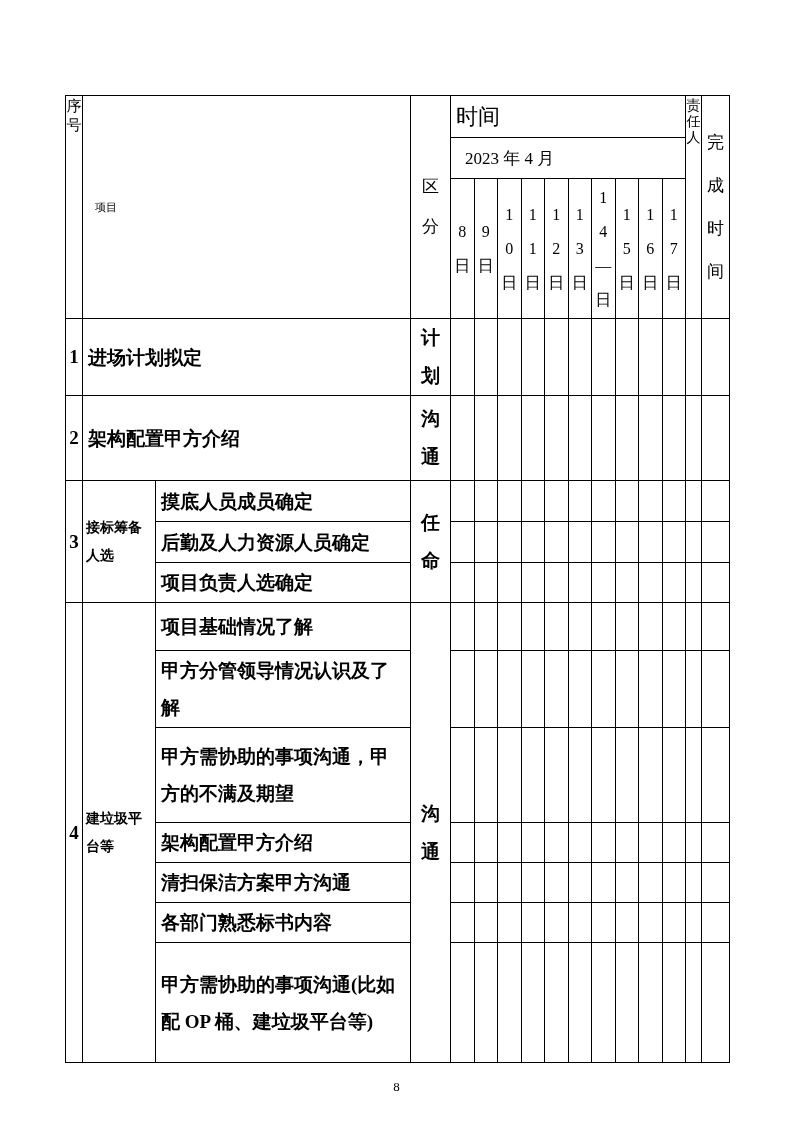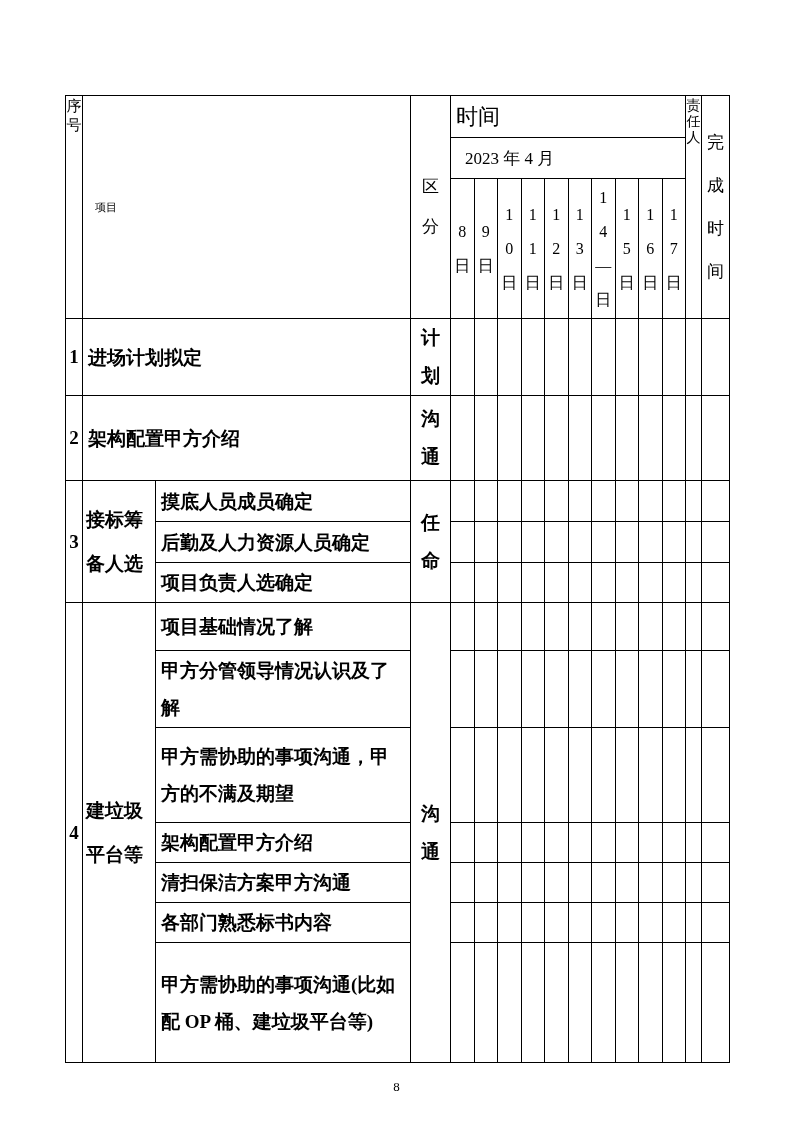--- a/index.html
+++ b/index.html
@@ -27,21 +27,21 @@
   .h-date { font-size: 16px; line-height: 34px; }
   .h-resp { vertical-align: top; font-size: 14px; line-height: 16px; padding-top: 2px; }
   .h-comp { font-size: 17px; line-height: 43px; }
 
   
   .char-stack span { display: block; text-align: center; }
 
   
   .seq   { font-size: 19px; font-weight: bold; text-align: center; }
   .item  { font-size: 19px; font-weight: bold; line-height: 37px; padding: 1px 5px; }
-  .group { font-size: 19px; font-weight: bold; line-height: 44px; padding: 0 3px; }
+  .group { font-size: 14px; font-weight: bold; line-height: 28px; padding: 0 3px; }
   .cat   { font-size: 19px; font-weight: bold; line-height: 38px; }
   .gc    { background: #fff; }
 
   .page-num {
     position: absolute; top: 1079px; left: 0; width: 100%;
     text-align: center; font-size: 13px;
   }
 </style>
 </head>
 <body>

